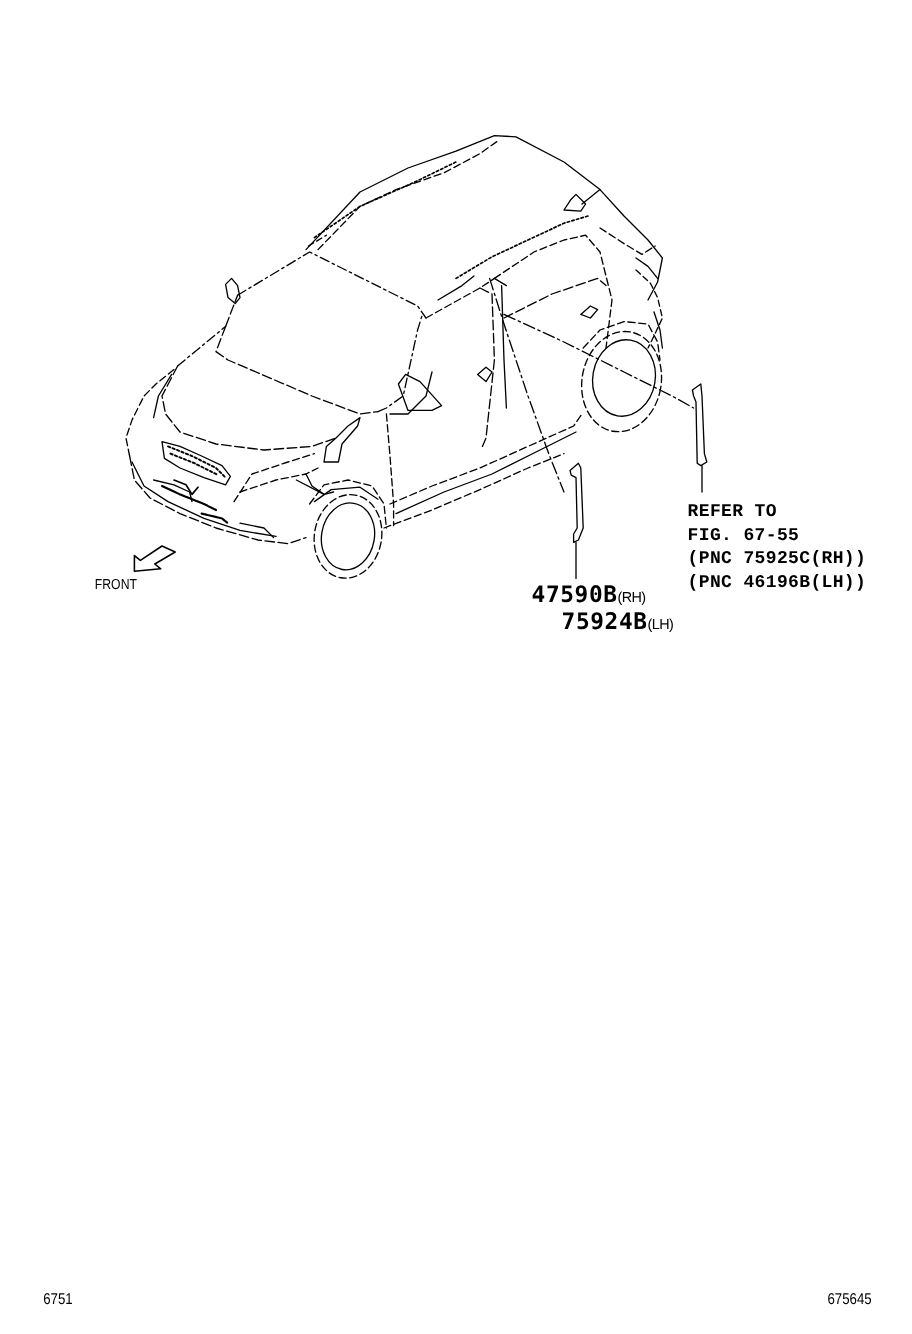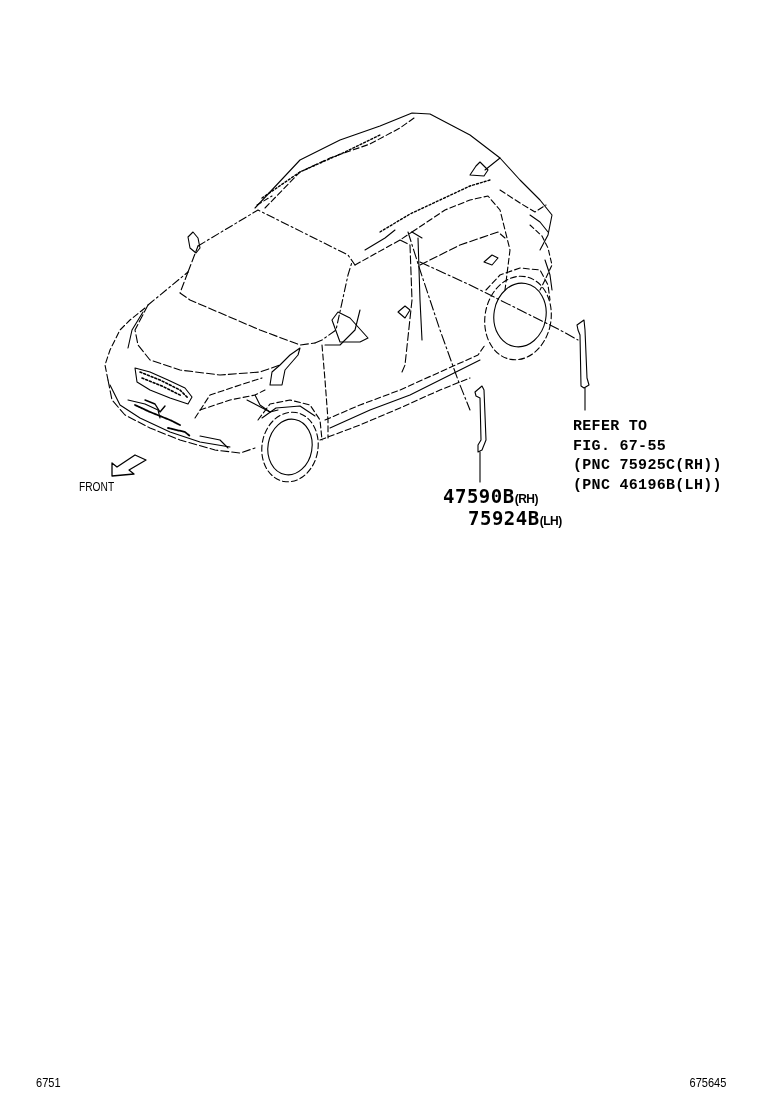--- a/index.html
+++ b/index.html
@@ -2,21 +2,21 @@
 <html><head>
   <meta charset="utf-8">
   <style>
     html, body { margin: 0; padding: 0; background: #ffffff; }
     body { width: 760px; height: 1112px; position: relative; overflow: hidden; font-family: "DejaVu Sans Mono", monospace; color: #000; }
     .drawing { position: absolute; left: 0; top: 0; width: 760px; height: 1112px; }
     .label { position: absolute; white-space: nowrap; }
     .refer { left: 549px; top: 417px; font-family: "Liberation Mono", monospace; font-weight: bold; font-size: 15px; line-height: 19.5px; letter-spacing: 0.3px; margin-left: 24px; }
     .refer div { white-space: pre; }
     .pnum { font-family: "DejaVu Sans Mono", monospace; font-weight: bold; font-size: 19px; letter-spacing: 0.5px; }
-    .pnum .side { font-family: "Liberation Sans Narrow", "Liberation Sans", sans-serif; font-weight: bold; font-size: 12px; letter-spacing: -0.5px; }
+    .pnum .side { font-family: "Liberation Sans Narrow", "Liberation Sans", sans-serif; font-weight: normal; font-size: 12px; letter-spacing: -0.5px; }
     .p1 { left: 443px; top: 485px; }
     .p2 { left: 468px; top: 507px; }
     .front { left: 79px; top: 480px; font-family: "Liberation Sans", sans-serif; font-size: 12px; transform: scaleX(0.85); transform-origin: left top; }
     .foot { position: absolute; top: 1075px; font-family: "Liberation Sans", sans-serif; font-size: 13px; transform: scaleX(0.85); }
     .foot-left { left: 36px; transform-origin: left top; }
     .foot-right { right: 34px; transform-origin: right top; }
   </style>
 </head>
 <body>
 

